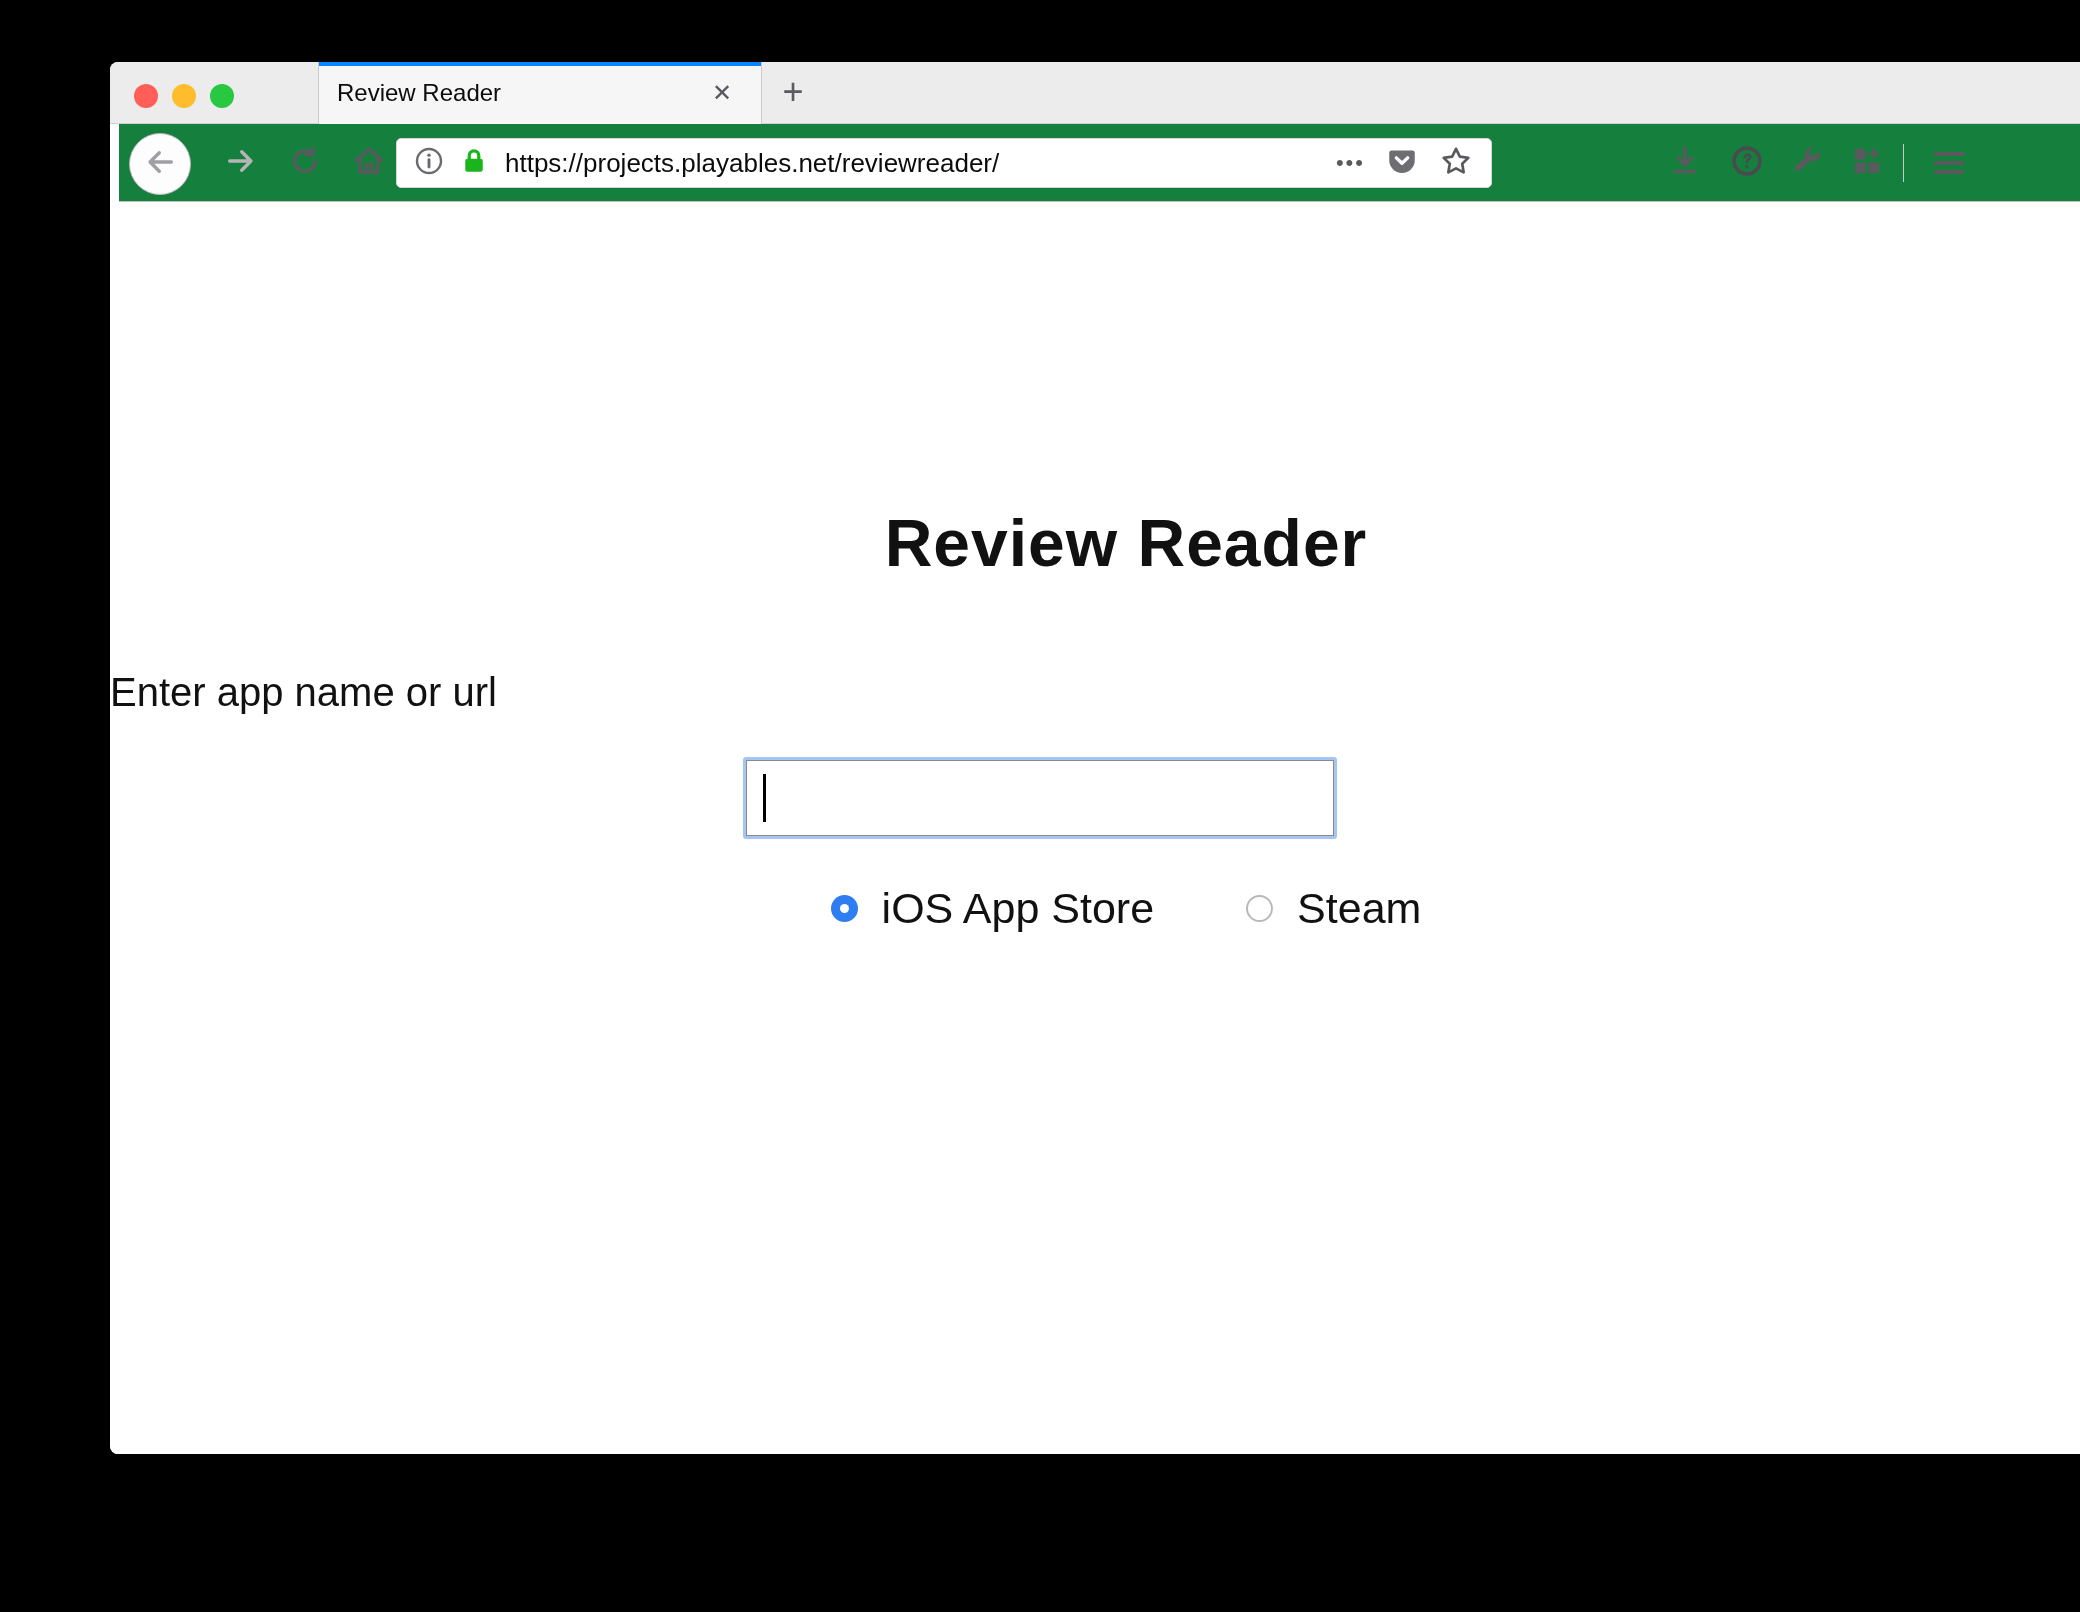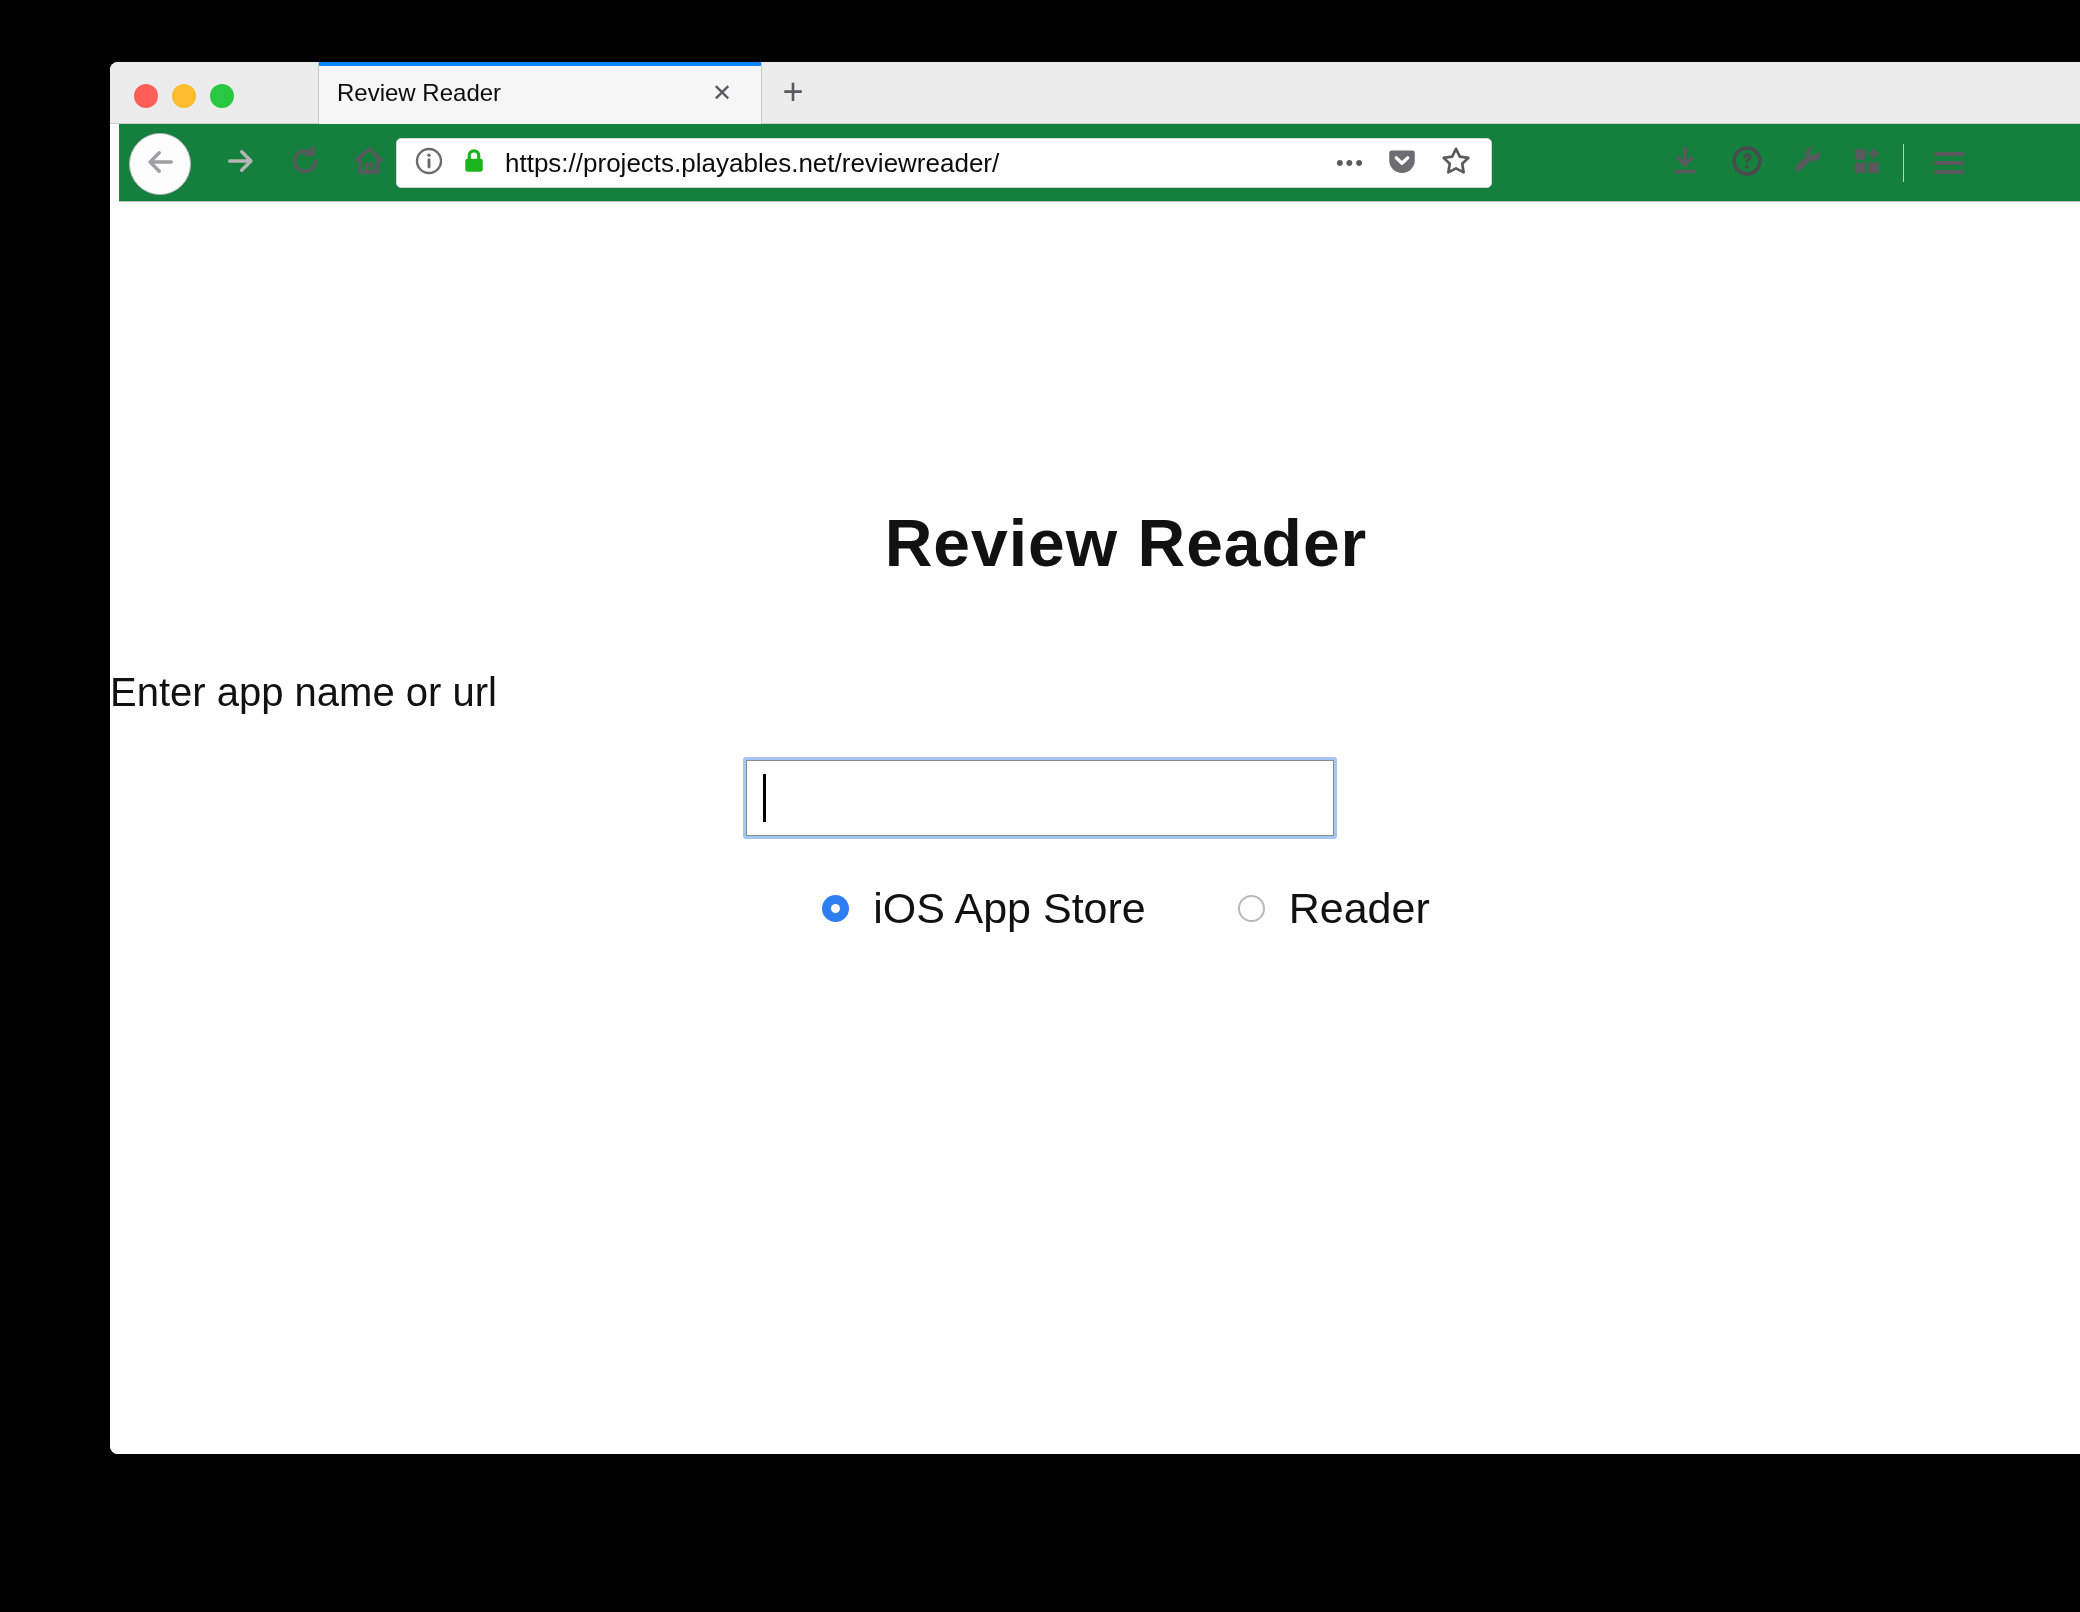--- a/index.html
+++ b/index.html
@@ -210,18 +210,18 @@
       <div class="caret"></div>
     </div>
 
     <div class="radiorow">
       <div class="choice">
         <div class="radio checked"></div>
         <div class="choice-label">iOS App Store</div>
       </div>
       <div class="choice">
         <div class="radio"></div>
-        <div class="choice-label">Reader</div>
+        <div class="choice-label">Steam</div>
       </div>
     </div>
 
   </div>
 </div>
 
 </body></html>

